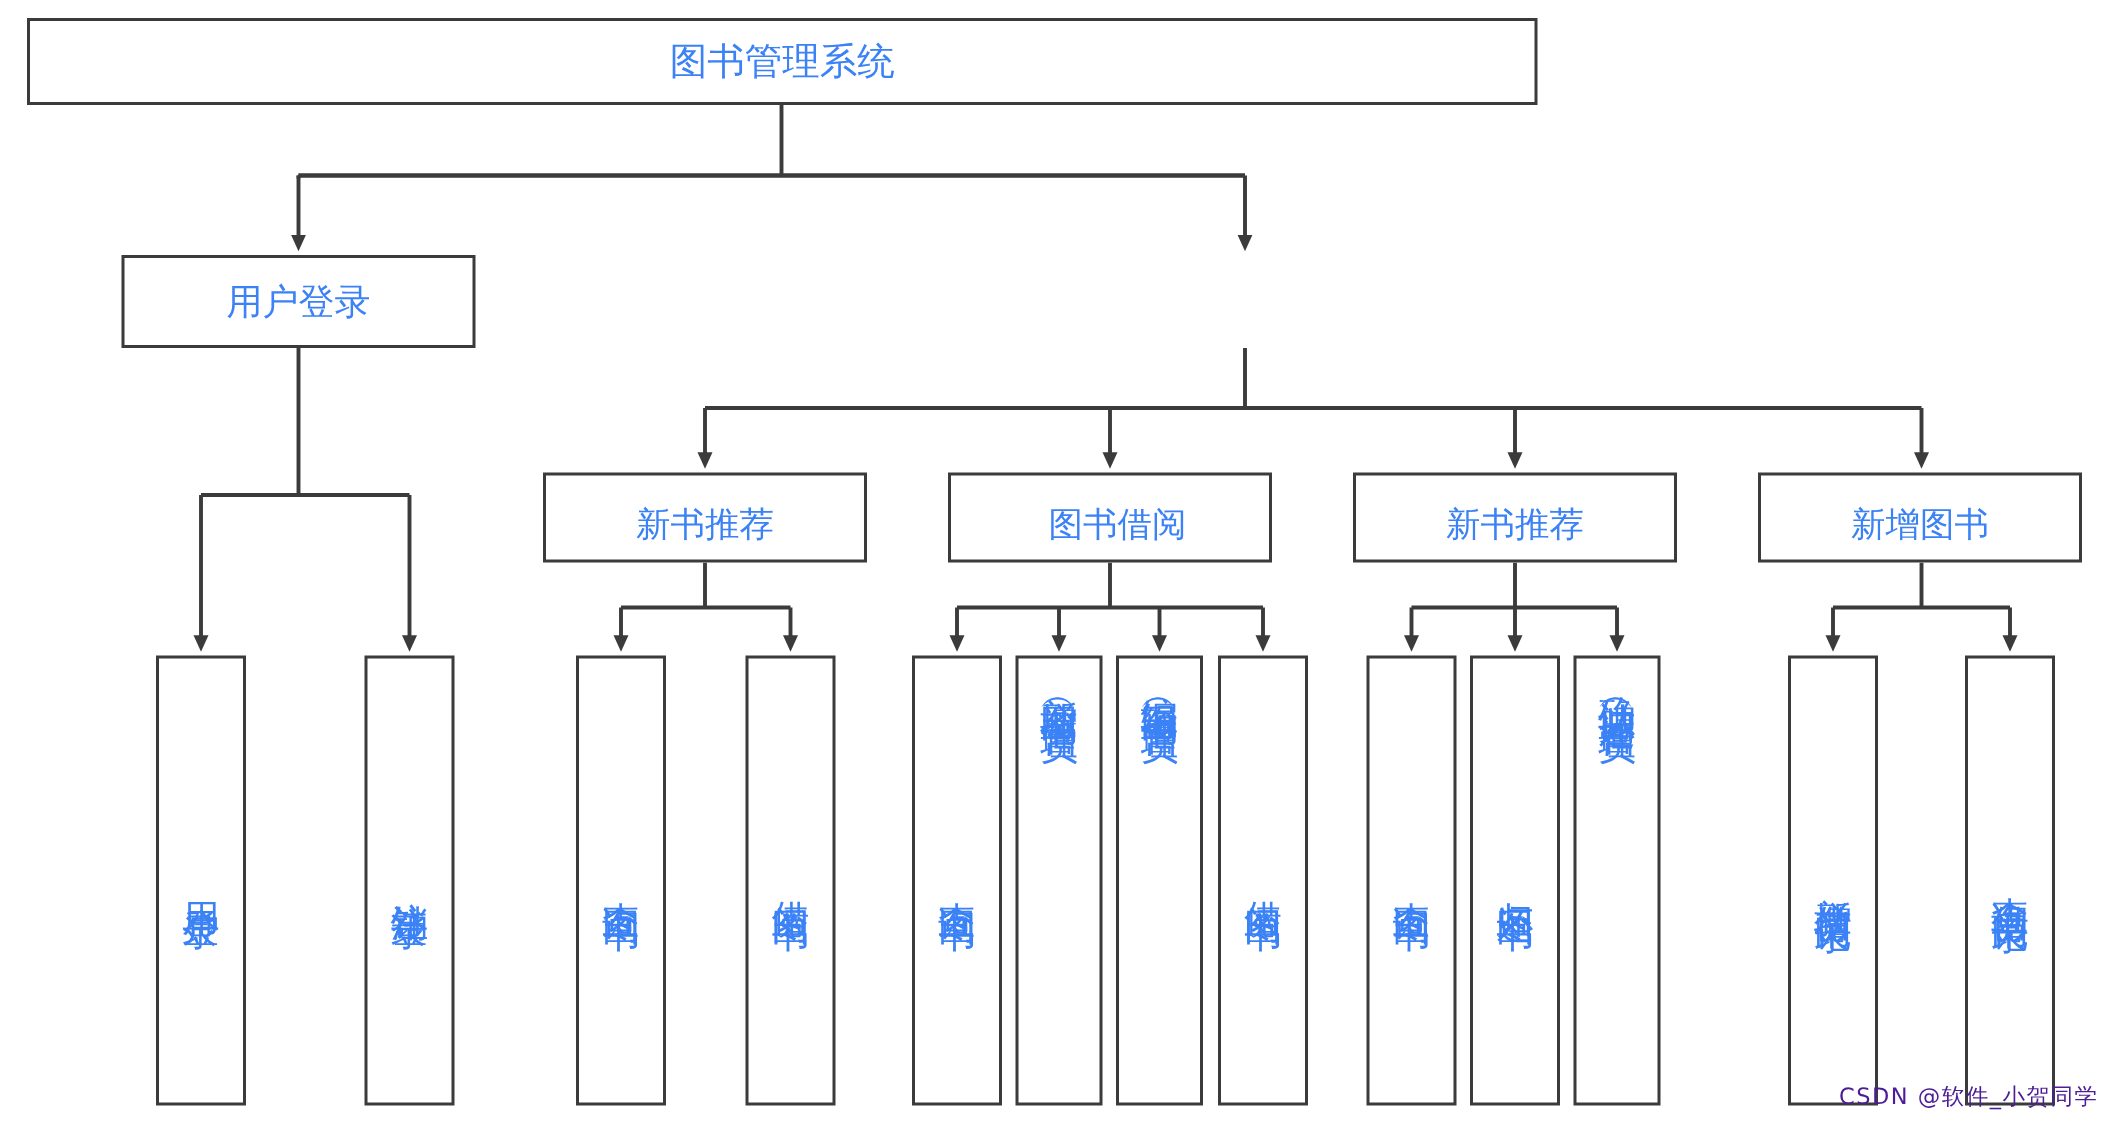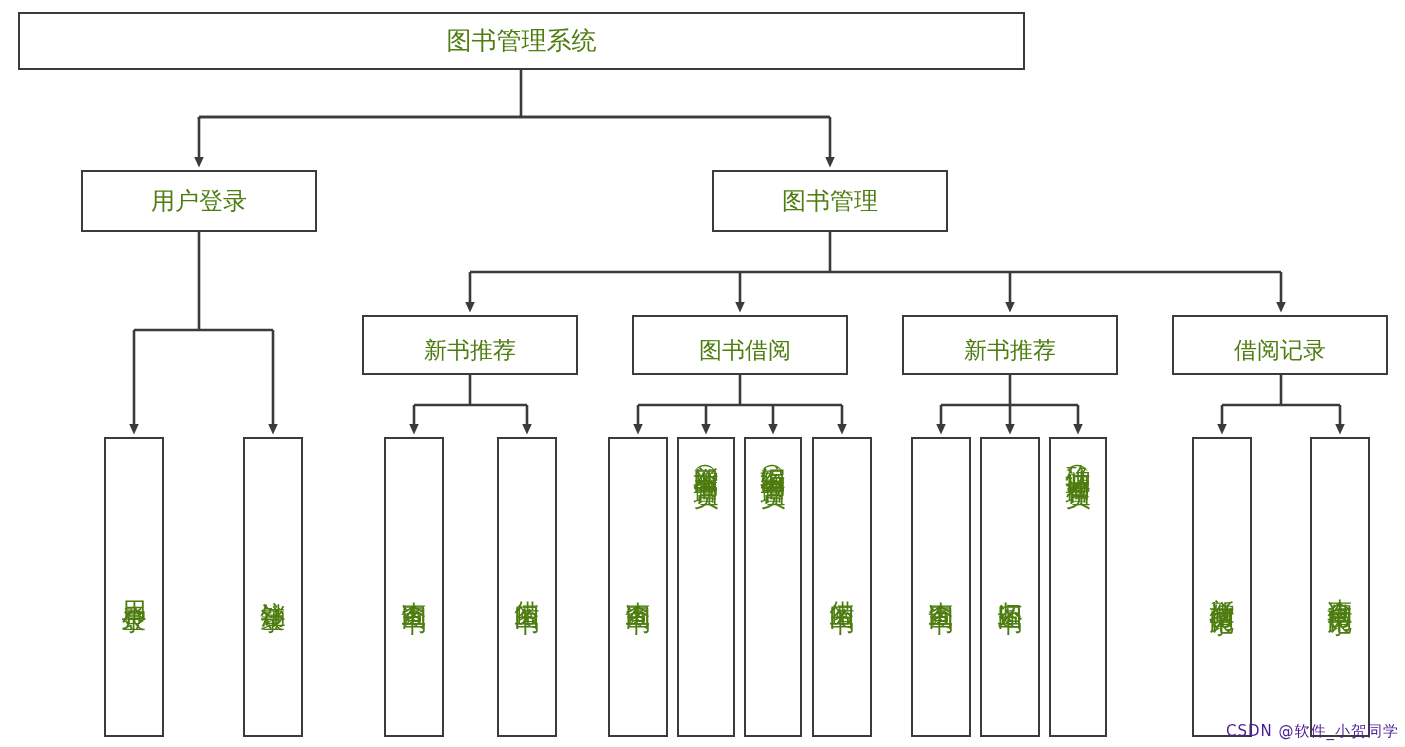--- a/index.html
+++ b/index.html
@@ -24,21 +24,21 @@
     pointer-events: none;
   }
   .node {
     position: absolute;
     box-sizing: border-box;
     border: 2px solid #3b3b3b;
     background: #ffffff;
     display: flex;
     align-items: center;
     justify-content: center;
-    color: #4d7c0f;
+    color: #3b82f6;
     z-index: 2;
   }
   .node-label {
     display: block;
     text-align: center;
     line-height: 1.02;
     white-space: nowrap;
   }
   .node.root .node-label { font-size: 25px; }
   .node.tier1 .node-label { font-size: 24px; }
@@ -138,35 +138,32 @@
     </g>
   </svg>
 
   <div class="node root" style="left:18px; top:12px; width:1007px; height:58px;">
     <span class="node-label">图书管理系统</span>
   </div>
 
   <div class="node tier1" style="left:81px; top:170px; width:236px; height:62px;">
     <span class="node-label">用户登录</span>
   </div>
-  <div class="node tier1" style="left:712px; top:170px; width:236px; height:62px;">
-    <span class="node-label">图书管理</span>
-  </div>
 
   <div class="node tier2" style="left:362px; top:315px; width:216px; height:60px;">
     <span class="node-label">新书推荐</span>
   </div>
   <div class="node tier2" style="left:632px; top:315px; width:216px; height:60px;padding-left:10px;">
     <span class="node-label">图书借阅</span>
   </div>
   <div class="node tier2" style="left:902px; top:315px; width:216px; height:60px;">
     <span class="node-label">新书推荐</span>
   </div>
   <div class="node tier2" style="left:1172px; top:315px; width:216px; height:60px;">
-    <span class="node-label">借阅记录</span>
+    <span class="node-label">新增图书</span>
   </div>
 
   <div class="node leaf mid" style="left:104px; top:437px; width:60px; height:300px;">
     <span class="node-label">用户登录</span>
   </div>
   <div class="node leaf mid" style="left:243px; top:437px; width:60px; height:300px;">
     <span class="node-label">注销登录</span>
   </div>
 
   <div class="node leaf mid" style="left:384px; top:437px; width:60px; height:300px;">

